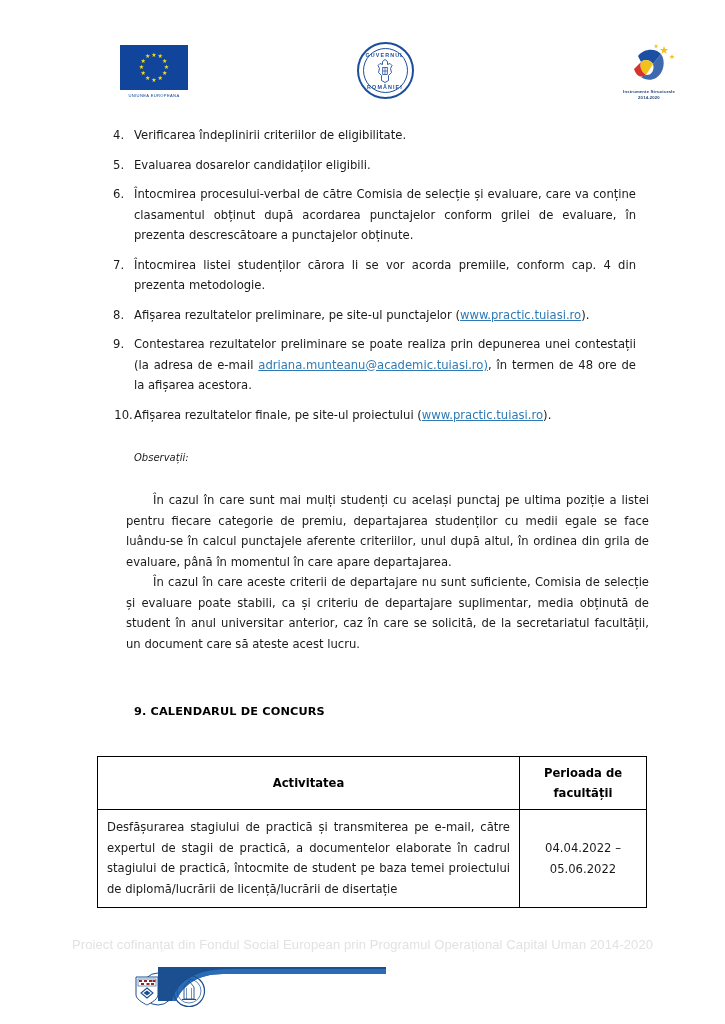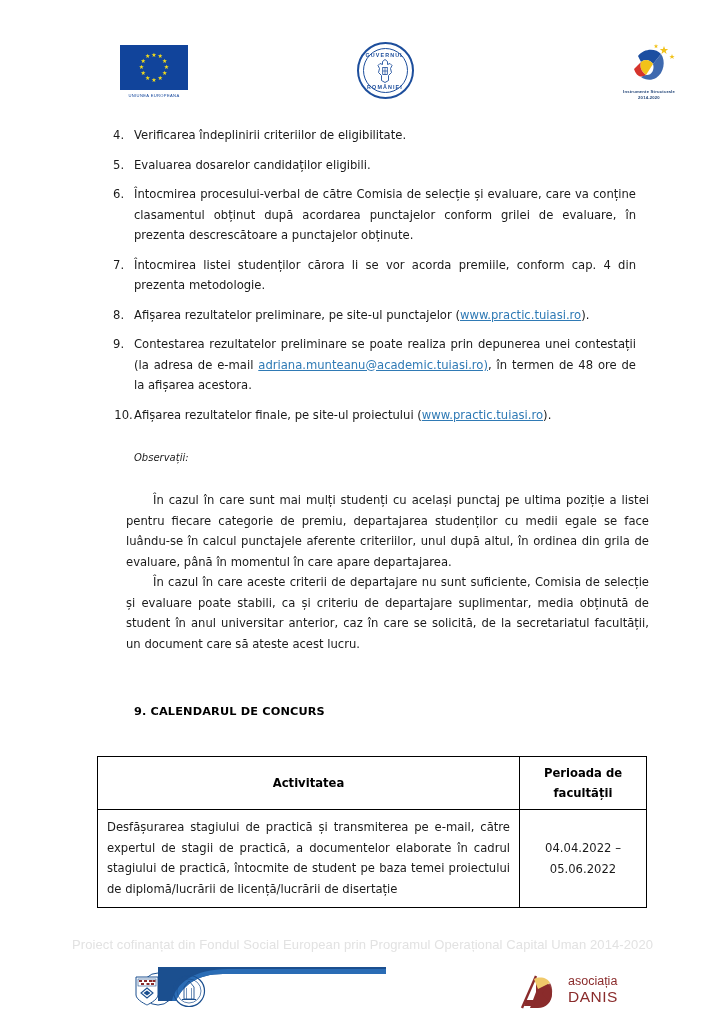--- a/index.html
+++ b/index.html
@@ -457,26 +457,13 @@
         <line x1="63.5" y1="32" x2="63.5" y2="21" stroke="#1b4f8f" stroke-width="0.6"></line>
         <line x1="54" y1="32.5" x2="68" y2="32.5" stroke="#1b4f8f" stroke-width="1"></line>
       </g>
     </svg>
     <div class="tuiasi-text">
       <div>UNIVERSITATEA TEHNICĂ,</div>
       <div>'GHEORGHE ASACHI' DIN IAȘI</div>
     </div>
   </div>
 
-  <div class="danis-logo">
-    <svg width="52" height="44" viewBox="0 0 52 44">
-      <path d="M10 38 L24 6" stroke="#8a2b2b" stroke-width="2.4" fill="none"></path>
-      <path d="M24 8 C34 8, 40 16, 40 24 C40 32, 34 38, 26 38 L18 38 L24 22 Z" fill="#8a2b2b"></path>
-      <path d="M22 9 C28 6, 36 8, 38 13 L26 19 Z" fill="#f0c96a"></path>
-      <path d="M14 30 L24 30 L22 36 L12 36 Z" fill="#8a2b2b"></path>
-      <path d="M38 13 C41 18, 41 26, 37 31 L30 24 Z" fill="#8a2b2b" opacity="0.9"></path>
-    </svg>
-    <div class="danis-text">
-      <div class="l1">asociația</div>
-      <div class="l2">DANIS</div>
-    </div>
-  </div>
 </div>
 
 </body></html>

